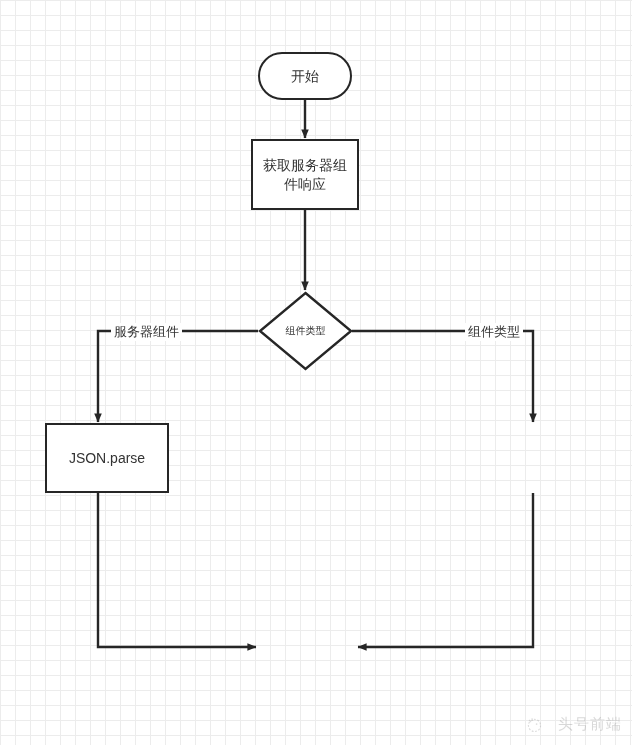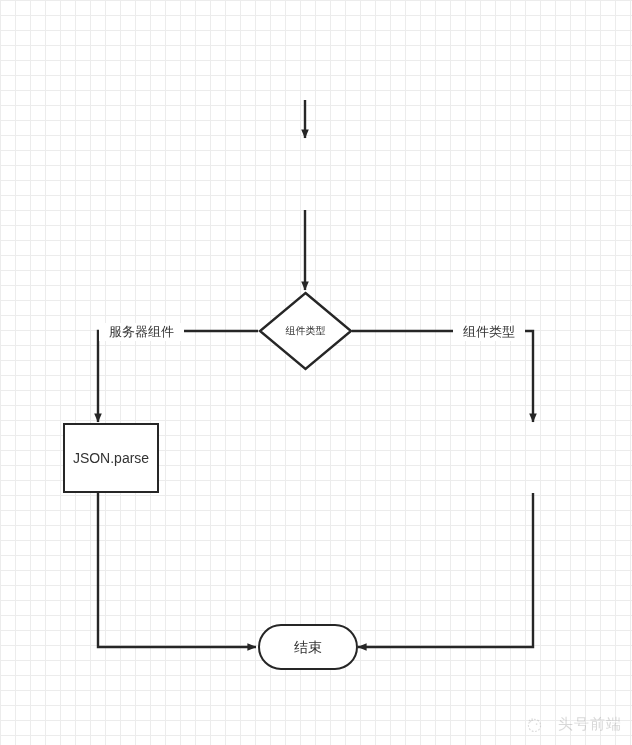--- a/index.html
+++ b/index.html
@@ -68,23 +68,24 @@
     align-items: center;
     justify-content: center;
     font-size: 10px;
     color: #333333;
   }
   .edge-label {
     position: absolute;
     font-size: 13px;
     color: #333333;
     background: #ffffff;
-    padding: 0 10px;
+    padding: 0 3px;
     white-space: nowrap;
     z-index: 3;
+    margin-left: 12px;
   }
   #watermark {
     position: absolute;
     right: 10px;
     bottom: 11px;
     display: flex;
     align-items: center;
     gap: 14px;
     opacity: 0.28;
     z-index: 4;
@@ -117,37 +118,40 @@
 
     <path d="M258,331 L98,331 L98,422" fill="none" stroke="#262626" stroke-width="2.4" marker-end="url(#arrow)"></path>
 
     <path d="M352,331 L533,331 L533,422" fill="none" stroke="#262626" stroke-width="2.4" marker-end="url(#arrow)"></path>
 
     <path d="M98,493 L98,647 L256,647" fill="none" stroke="#262626" stroke-width="2.4" marker-end="url(#arrow)"></path>
 
     <path d="M533,493 L533,647 L358,647" fill="none" stroke="#262626" stroke-width="2.4" marker-end="url(#arrow)"></path>
   </svg>
 
+  <div class="node node-terminator" style="left:258px; top:52px; width:94px; height:48px;">
+    <span>开始</span>
+  </div>
 
+  <div class="node node-process" style="left:251px; top:139px; width:108px; height:71px; padding:0 10px;">
+    <span>获取服务器组件响应</span>
+  </div>
 
   <div class="node-decision-wrap" style="left:258px; top:291px; width:95px; height:80px;">
     <svg width="95" height="80" viewBox="0 0 95 80">
       <polygon points="47.5,2 93,40 47.5,78 2,40" fill="#ffffff" stroke="#262626" stroke-width="2.4"></polygon>
     </svg>
     <div class="node-decision-label">组件类型</div>
   </div>
 
-  <div class="node node-process" style="left:63px; top:423px; width:96px; height:70px; padding:0 8px;">
+  <div class="node node-process" style="left:45px; top:423px; width:124px; height:70px; padding:0 8px;">
     <span>JSON.parse</span>
   </div>
 
 
-  <div class="node node-terminator" style="left:258px; top:624px; width:100px; height:46px;">
-    <span>结束</span>
-  </div>
 
   <div class="edge-label" style="left:99px; top:323px;">服务器组件</div>
 
   <div class="edge-label" style="left:453px; top:323px;">组件类型</div>
 
   <div id="watermark">
     <svg class="wm-logo" viewBox="0 0 20 20">
       <circle cx="10" cy="11" r="6.4" fill="none" stroke="#8a8a8a" stroke-width="1.2" stroke-dasharray="2 1.6"></circle>
       <path d="M4.2,5.2 L6.4,7.4" stroke="#8a8a8a" stroke-width="1.2" fill="none"></path>
       <path d="M7.2,3.4 L8.2,6.2" stroke="#8a8a8a" stroke-width="1.2" fill="none"></path>

